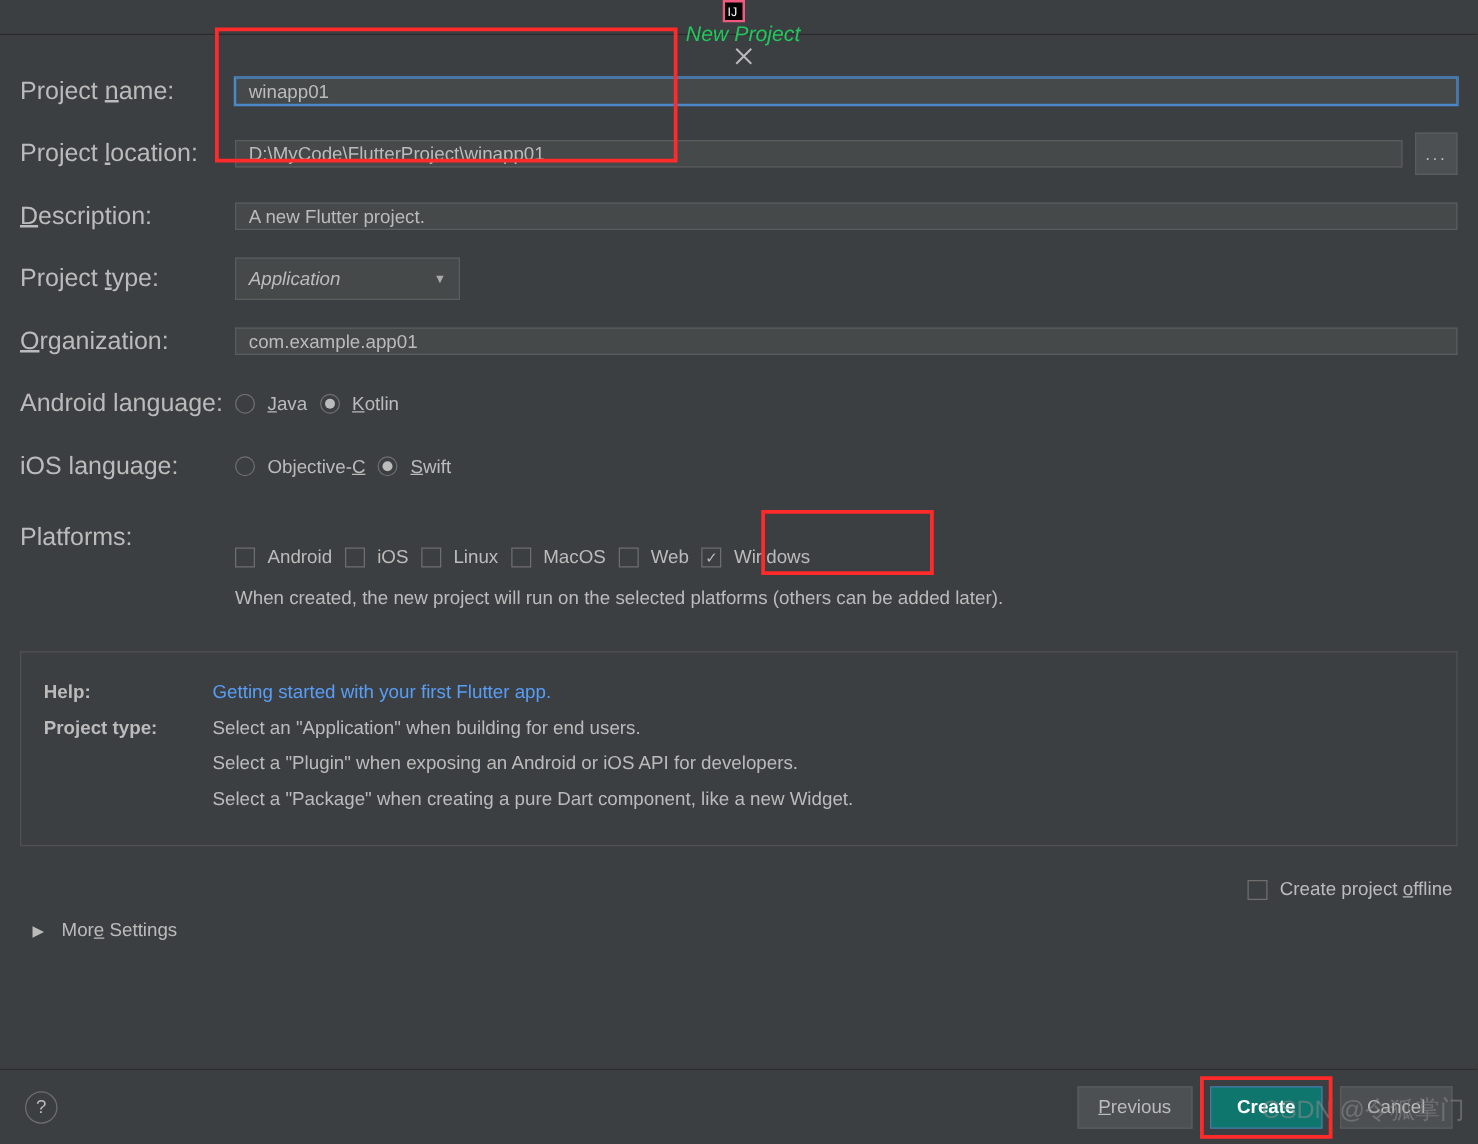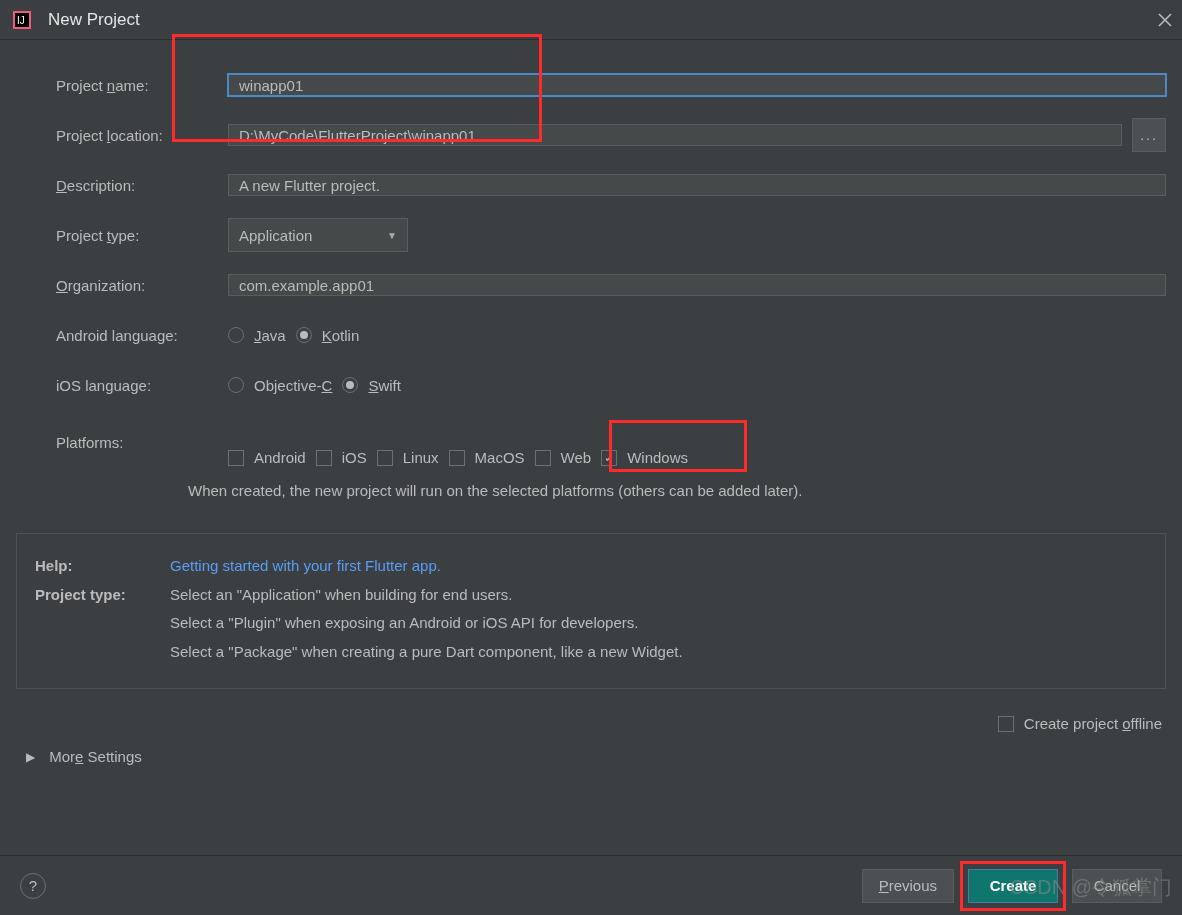--- a/index.html
+++ b/index.html
@@ -5,47 +5,47 @@
   * { box-sizing: border-box; margin: 0; padding: 0; }
   html, body { width: 1182px; height: 915px; overflow: hidden; }
   body {
     background: #3c3f41;
     color: #bbbbbb;
     font-family: "Segoe UI", Arial, sans-serif;
     font-size: 15px;
     position: relative;
   }
   .titlebar {
-    height: 40px;
+    height: 28px;
     display: flex;
     align-items: center;
     padding-left: 12px;
     padding-right: 5px;
     border-bottom: 1px solid #2b2b2b;
+    flex-direction: column;
   }
   .titlebar .logo {
     width: 20px; height: 20px;
     margin-right: 16px;
     display: flex; align-items: center; justify-content: center;
   }
-  .titlebar .title { color: #e5e5e5; font-size: 17px; }
+  .titlebar .title { color: #22c55e; font-size: 17px; font-style: italic; }
   .titlebar .spacer { flex: 1; }
   .close-x {
     color: #bbbbbb;
     width: 24px; height: 24px;
     display: flex; align-items: center; justify-content: center;
   }
   .form { padding: 28px 16px 10px 16px; position: relative; }
   .row { display: flex; align-items: center; margin-bottom: 16px; min-height: 34px; }
   .row .label {
     width: 172px;
     color: #bbbbbb;
-    font-size: 15px;
+    font-size: 20px;
     flex-shrink: 0;
-    margin-left: 40px;
   }
   .row .field { flex: 1; display: flex; align-items: center; gap: 10px; }
   .mnemonic { text-decoration: underline; }
   input.txt, .txt-like {
     background: #45494a;
     border: 1px solid #5a5d5e;
     color: #bbbbbb;
     height: 22px;
     padding: 0 10px;
     font-size: 15px;
@@ -55,20 +55,21 @@
   .select {
     background: #45494a;
     border: 1px solid #5a5d5e;
     color: #bbbbbb;
     height: 34px;
     padding: 0 10px;
     width: 180px;
     display: flex;
     align-items: center;
     justify-content: space-between;
+    font-style: italic;
   }
   .select .arrow { color: #aaa; font-size: 10px; }
   .browse-btn {
     width: 34px; height: 34px;
     background: #4c5052;
     border: 1px solid #5a5d5e;
     color: #bbbbbb;
     display: flex; align-items: center; justify-content: center;
     font-size: 14px; letter-spacing: 2px;
     flex-shrink: 0;

